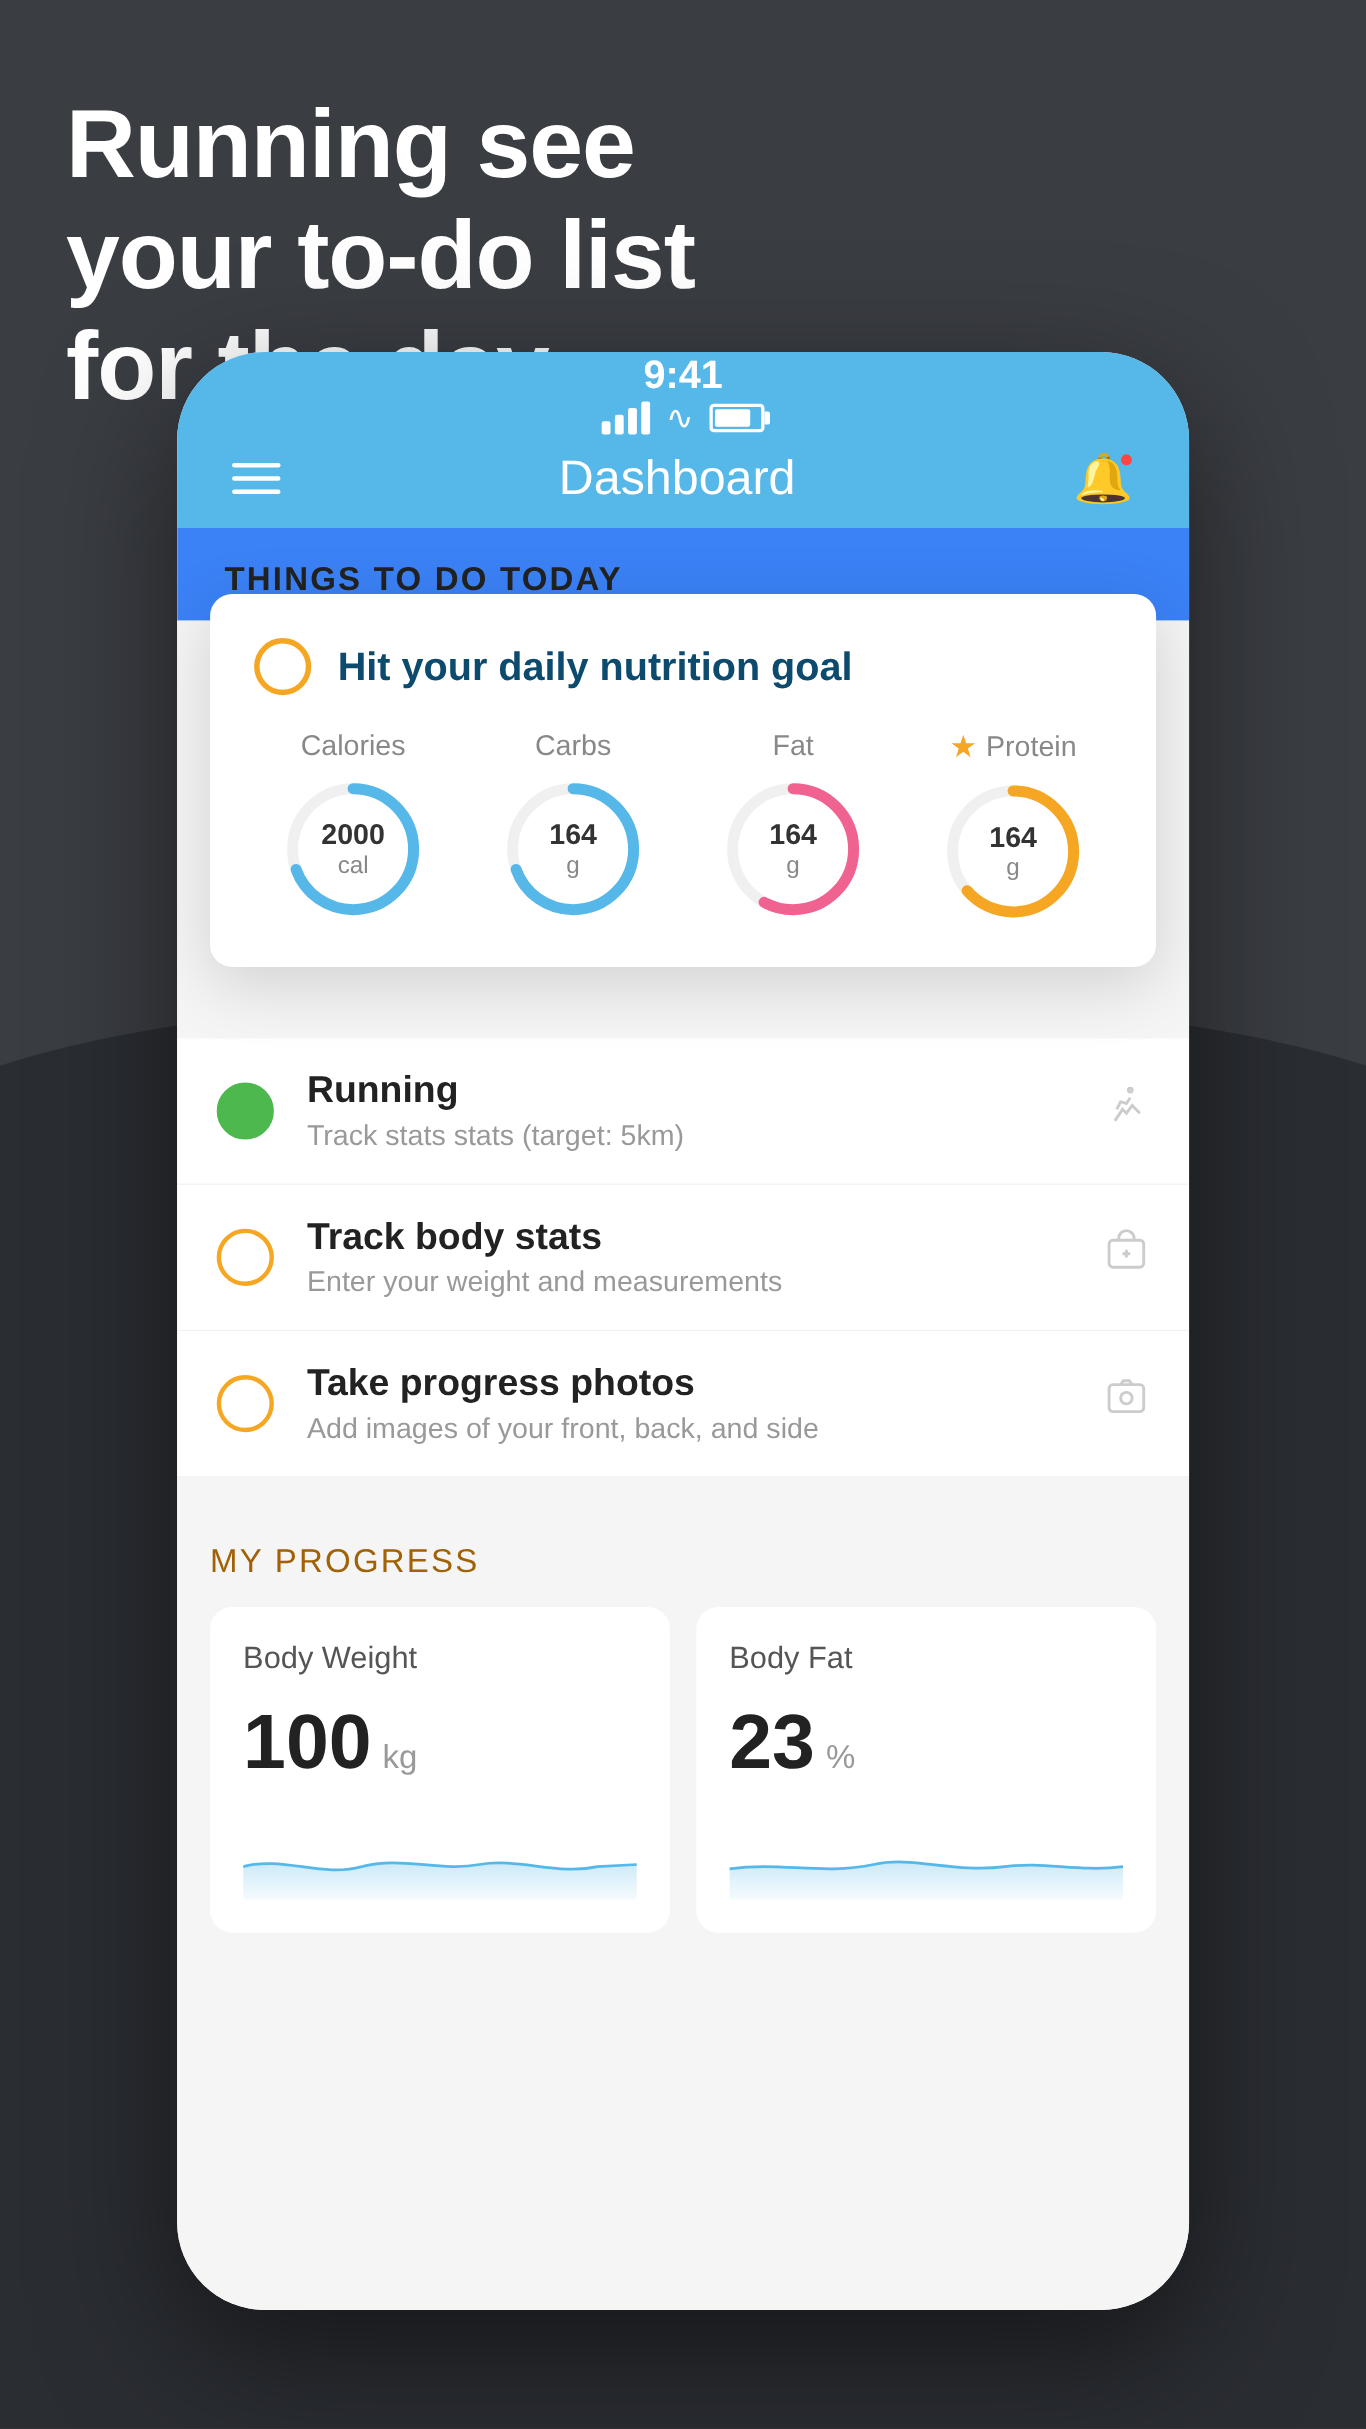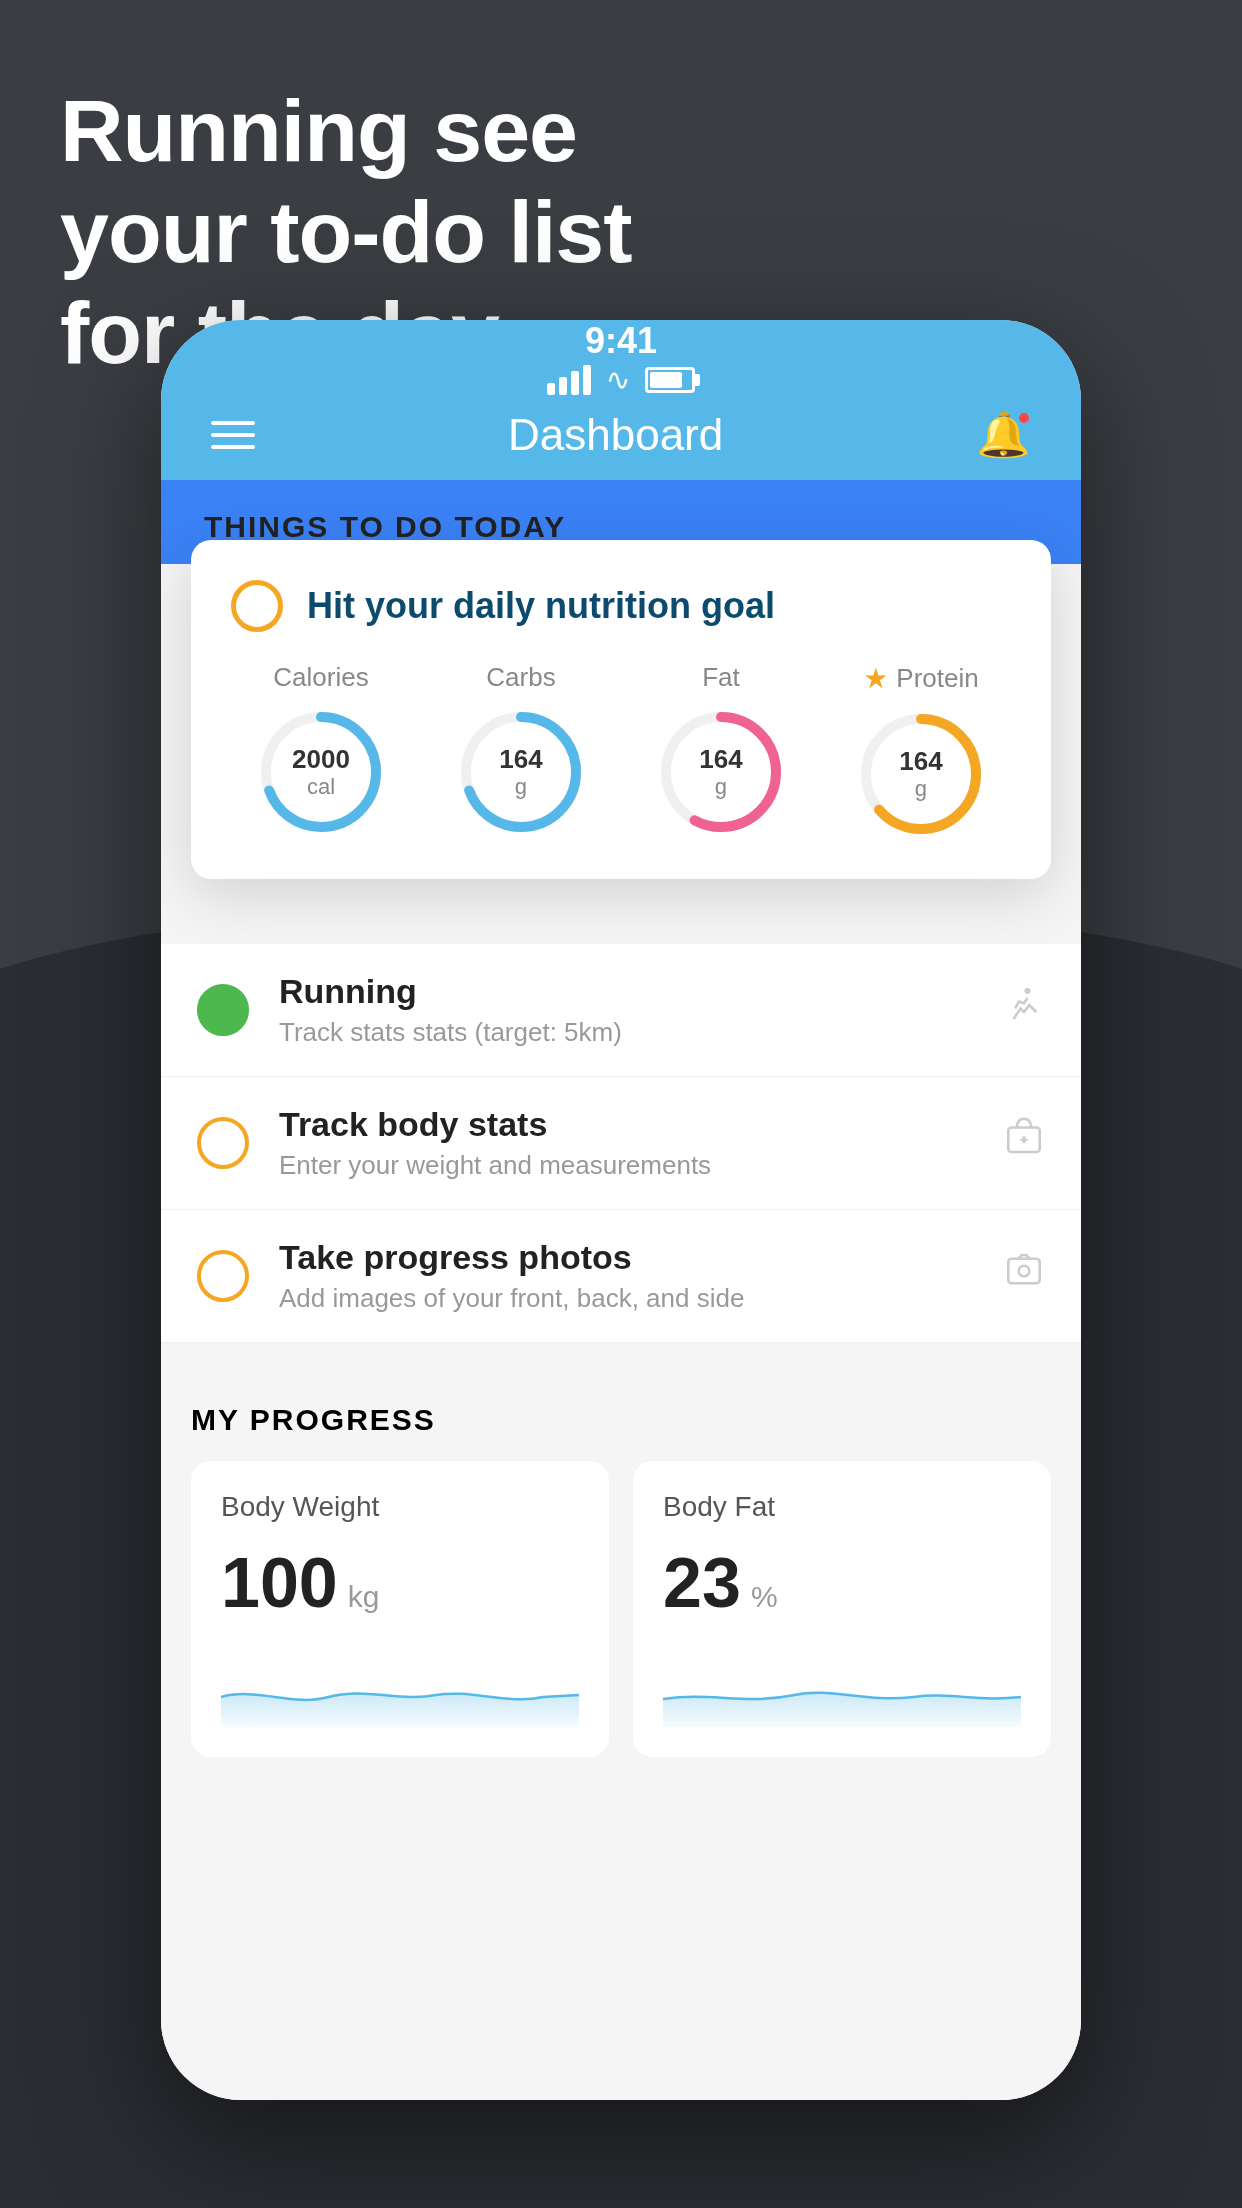--- a/index.html
+++ b/index.html
@@ -368,22 +368,22 @@
     }
 
     
     .progress-section {
       margin-top: 60px;
       padding: 0 30px;
     }
 
     .progress-title {
       font-size: 30px;
-      font-weight: 700;
-      color: #000000;
+      font-weight: 400;
+      color: #a16207;
       letter-spacing: 2px;
       text-transform: uppercase;
       margin-bottom: 24px;
     }
 
     .progress-cards {
       display: flex;
       gap: 24px;
     }
 

